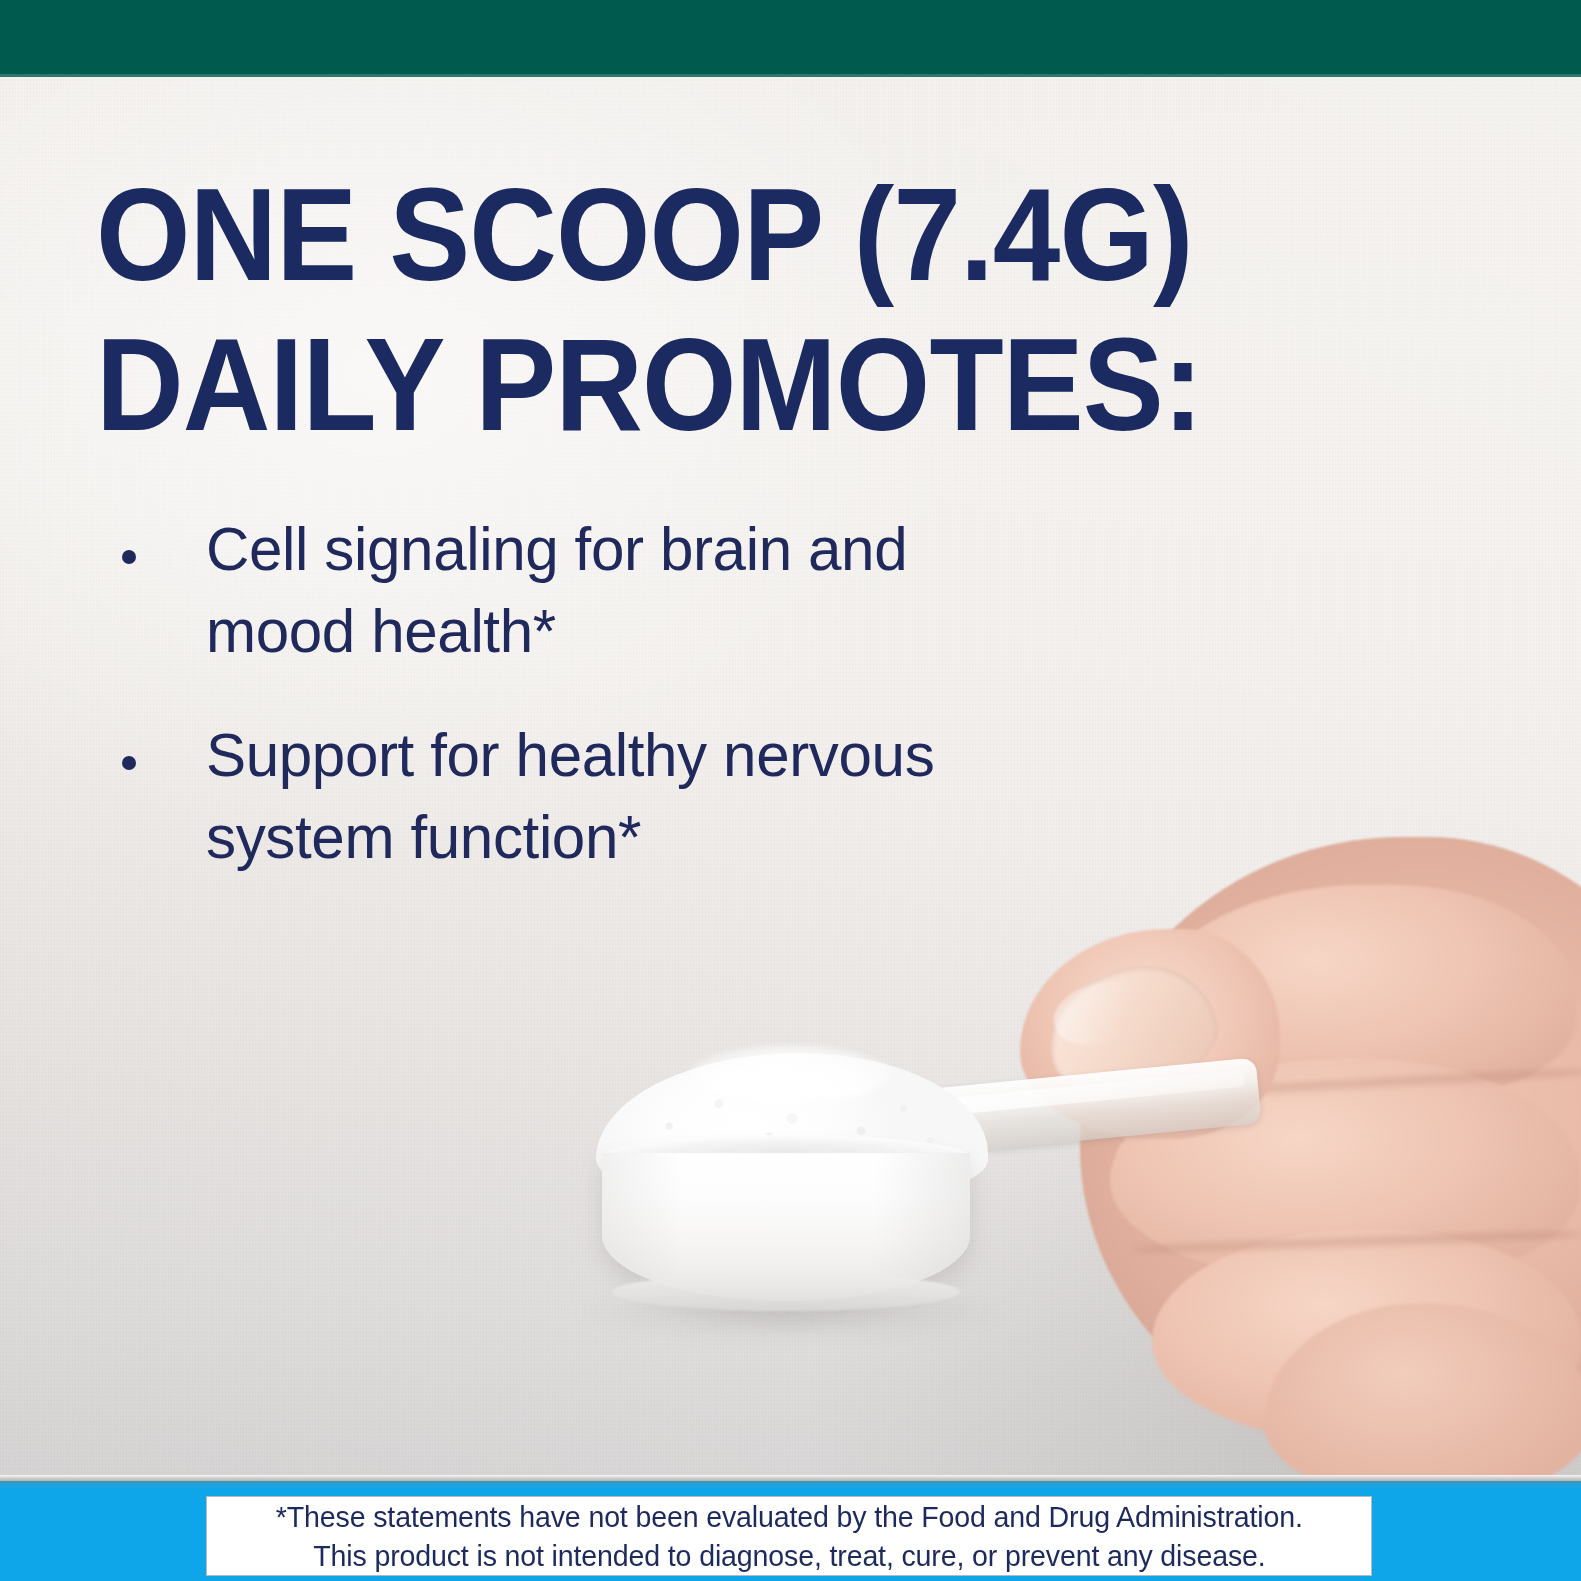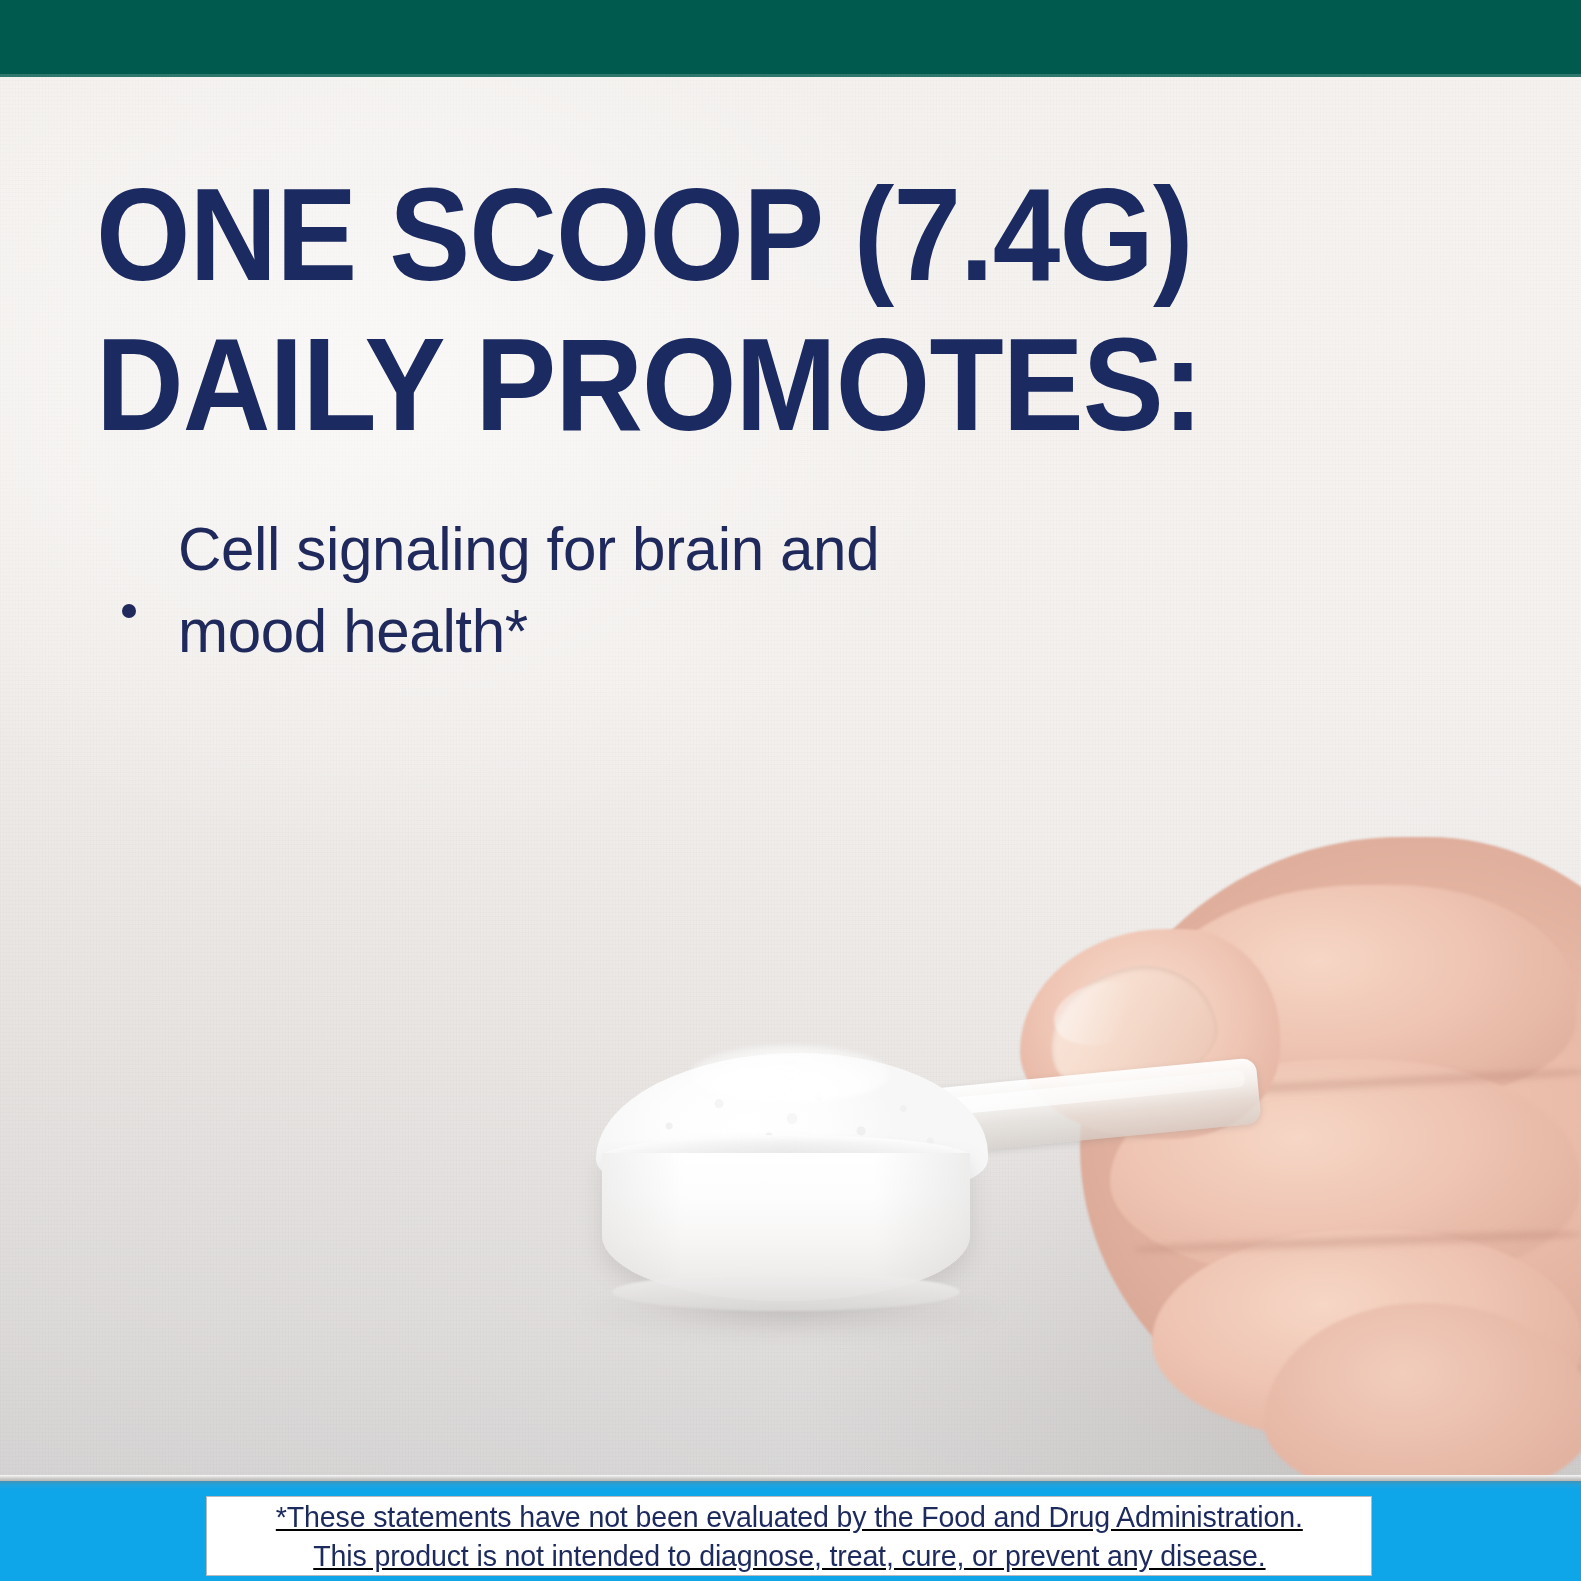--- a/index.html
+++ b/index.html
@@ -90,22 +90,23 @@
   .headline .hl-line{ display:block; }
 
   
   .bullets{
     position:absolute; left:122px; top:508px;
     width:900px;
     color:#20295c;
   }
   .bullet{
     display:flex;
-    align-items:center;
+    align-items:flex-start;
     margin-bottom:42px;
+    gap:28px;
   }
   .bullet .dot{
     flex:0 0 auto;
     width:14px; height:14px;
     border-radius:50%;
     background:#20295c;
     margin-top:42px;
     margin-right:42px;
   }
   .bullet .btext{
@@ -293,21 +294,20 @@
     position:absolute;
     left:206px; top:1496px;
     width:1166px; height:80px;
     border:1px solid #b9b9bd;
     background:#ffffff;
     display:flex;
     flex-direction:column;
     align-items:center;
     justify-content:center;
     padding-top:2px;
-    text-decoration:underline;
   }
   .disclaimer-line{
     color:#1d2a5e;
     font-size:29px;
     line-height:39px;
     letter-spacing:-.15px;
     white-space:nowrap;
     transform:scaleX(.985);
   }
 </style>
@@ -355,20 +355,24 @@
   <h1 class="headline">
     <span class="hl-line">ONE SCOOP (7.4G)</span>
     <span class="hl-line">DAILY PROMOTES:</span>
   </h1>
 
   <ul class="bullets">
     <li class="bullet">
       <span class="dot"></span>
       <span class="btext">Cell signaling for brain and mood health*</span>
     </li>
+    <li class="bullet">
+      <span class="dot"></span>
+      <span class="btext">Support for healthy nervous system function*</span>
+    </li>
   </ul>
 
   <div class="disclaimer-box">
     <div class="disclaimer-line">*These statements have not been evaluated by the Food and Drug Administration.</div>
     <div class="disclaimer-line">This product is not intended to diagnose, treat, cure, or prevent any disease.</div>
   </div>
 
 </div>
 
 </body></html>

